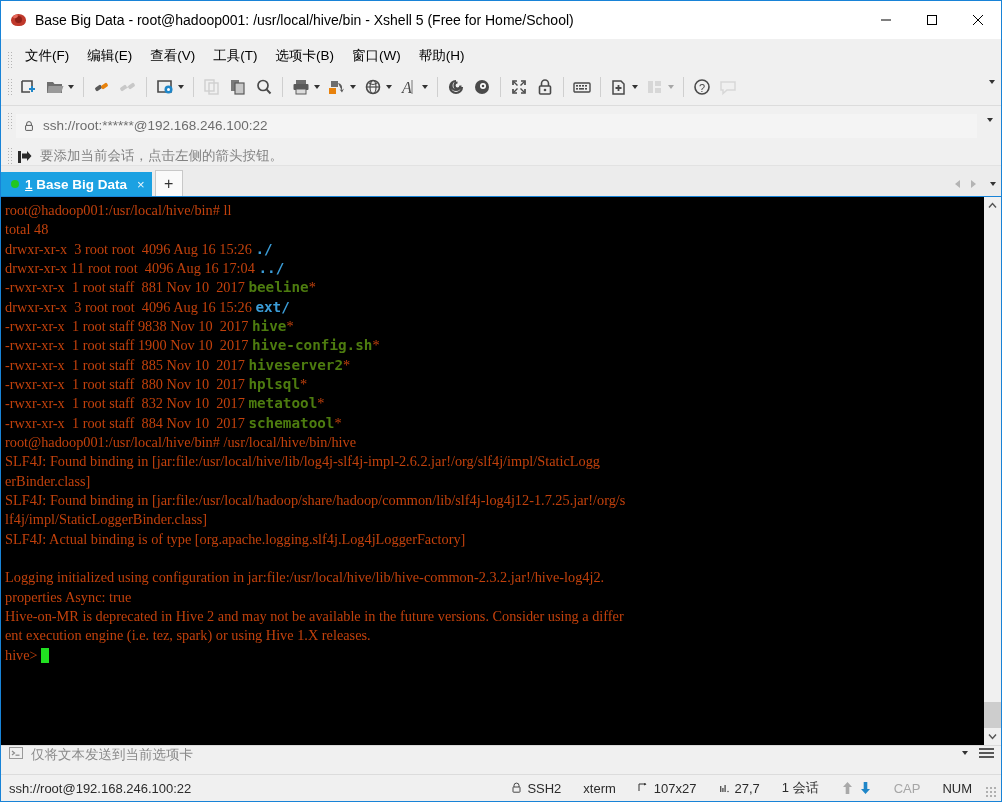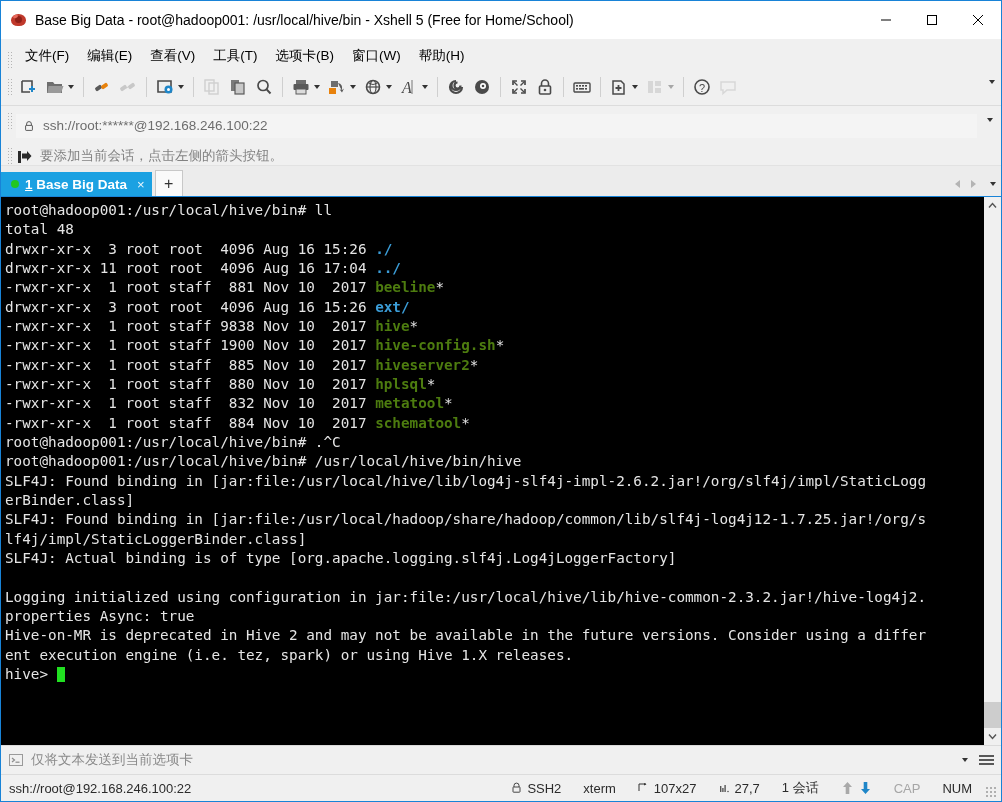--- a/index.html
+++ b/index.html
@@ -277,21 +277,21 @@
     box-sizing: border-box;
   }
   .term-line {
     font-family: "DejaVu Sans Mono", "Liberation Mono", monospace;
     font-size: 14.3px;
     line-height: 19.33px;
     color: #cccccc;
     white-space: pre;
     letter-spacing: 0px;
   }
-  .c-white  { color: #e5e5e5; }
+  .c-white  { color: #c2410c; font-family: Liberation Serif, serif; }
   .c-green  { color: #4d7c0f; font-weight: bold; }
   .c-blue   { color: #3b9dd8; font-weight: bold; }
   .cursor {
     display: inline-block;
     width: 8px;
     height: 15px;
     background: #21e021;
     vertical-align: -3px;
   }
 
@@ -325,21 +325,21 @@
     height: 26px;
     background: #cdcdcd;
     cursor: default;
   }
 
   
   .sendbar {
     height: 28px;
     background: #f0f0f0;
     display: flex;
-    align-items: center;
+    align-items: flex-start;
     flex: 0 0 auto;
     padding-left: 8px;
     position: relative;
     border-top: 1px solid #dadada;
   }
   .send-text {
     font-size: 13.5px;
     color: #8a8a8a;
     margin-left: 8px;
     white-space: nowrap;
@@ -667,21 +667,20 @@
         <div class="term-line"><span class="c-white">drwxr-xr-x  3 root root  4096 Aug 16 15:26 </span><span class="c-blue">./</span></div>
         <div class="term-line"><span class="c-white">drwxr-xr-x 11 root root  4096 Aug 16 17:04 </span><span class="c-blue">../</span></div>
         <div class="term-line"><span class="c-white">-rwxr-xr-x  1 root staff  881 Nov 10  2017 </span><span class="c-green">beeline</span><span class="c-white">*</span></div>
         <div class="term-line"><span class="c-white">drwxr-xr-x  3 root root  4096 Aug 16 15:26 </span><span class="c-blue">ext/</span></div>
         <div class="term-line"><span class="c-white">-rwxr-xr-x  1 root staff 9838 Nov 10  2017 </span><span class="c-green">hive</span><span class="c-white">*</span></div>
         <div class="term-line"><span class="c-white">-rwxr-xr-x  1 root staff 1900 Nov 10  2017 </span><span class="c-green">hive-config.sh</span><span class="c-white">*</span></div>
         <div class="term-line"><span class="c-white">-rwxr-xr-x  1 root staff  885 Nov 10  2017 </span><span class="c-green">hiveserver2</span><span class="c-white">*</span></div>
         <div class="term-line"><span class="c-white">-rwxr-xr-x  1 root staff  880 Nov 10  2017 </span><span class="c-green">hplsql</span><span class="c-white">*</span></div>
         <div class="term-line"><span class="c-white">-rwxr-xr-x  1 root staff  832 Nov 10  2017 </span><span class="c-green">metatool</span><span class="c-white">*</span></div>
         <div class="term-line"><span class="c-white">-rwxr-xr-x  1 root staff  884 Nov 10  2017 </span><span class="c-green">schematool</span><span class="c-white">*</span></div>
-        <div class="term-line"><span class="c-white">root@hadoop001:/usr/local/hive/bin# .^C</span></div>
         <div class="term-line"><span class="c-white">root@hadoop001:/usr/local/hive/bin# /usr/local/hive/bin/hive</span></div>
         <div class="term-line"><span class="c-white">SLF4J: Found binding in [jar:file:/usr/local/hive/lib/log4j-slf4j-impl-2.6.2.jar!/org/slf4j/impl/StaticLogg</span></div>
         <div class="term-line"><span class="c-white">erBinder.class]</span></div>
         <div class="term-line"><span class="c-white">SLF4J: Found binding in [jar:file:/usr/local/hadoop/share/hadoop/common/lib/slf4j-log4j12-1.7.25.jar!/org/s</span></div>
         <div class="term-line"><span class="c-white">lf4j/impl/StaticLoggerBinder.class]</span></div>
         <div class="term-line"><span class="c-white">SLF4J: Actual binding is of type [org.apache.logging.slf4j.Log4jLoggerFactory]</span></div>
         <div class="term-line">&nbsp;</div>
         <div class="term-line"><span class="c-white">Logging initialized using configuration in jar:file:/usr/local/hive/lib/hive-common-2.3.2.jar!/hive-log4j2.</span></div>
         <div class="term-line"><span class="c-white">properties Async: true</span></div>
         <div class="term-line"><span class="c-white">Hive-on-MR is deprecated in Hive 2 and may not be available in the future versions. Consider using a differ</span></div>

